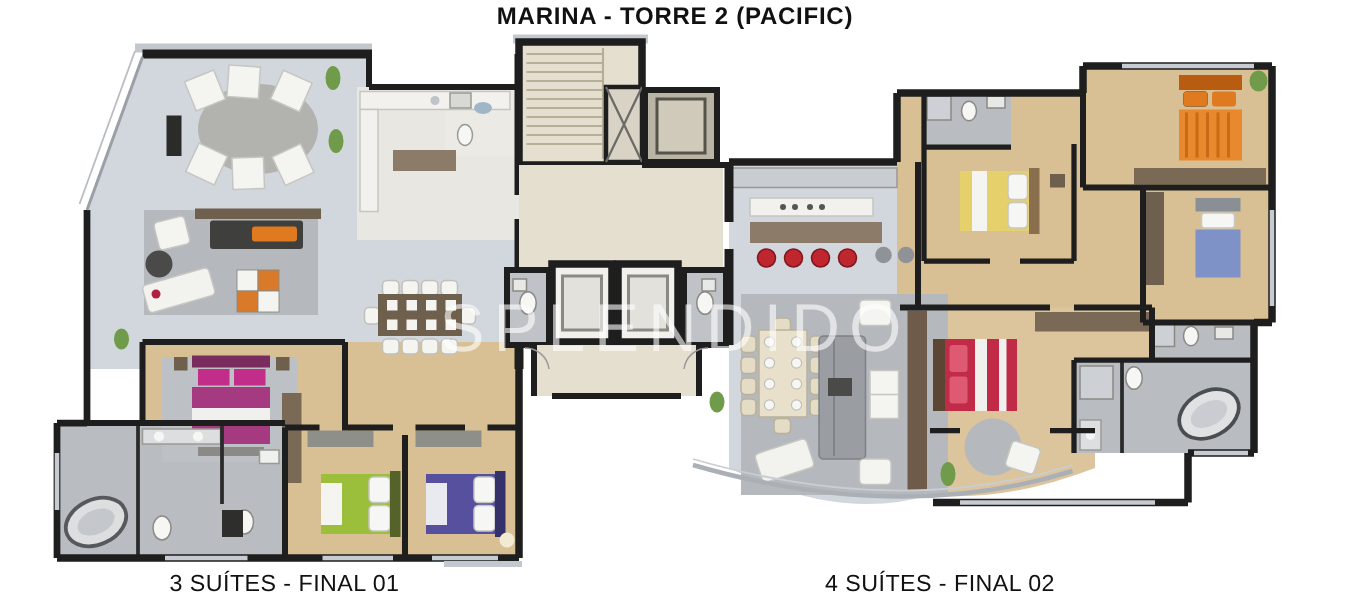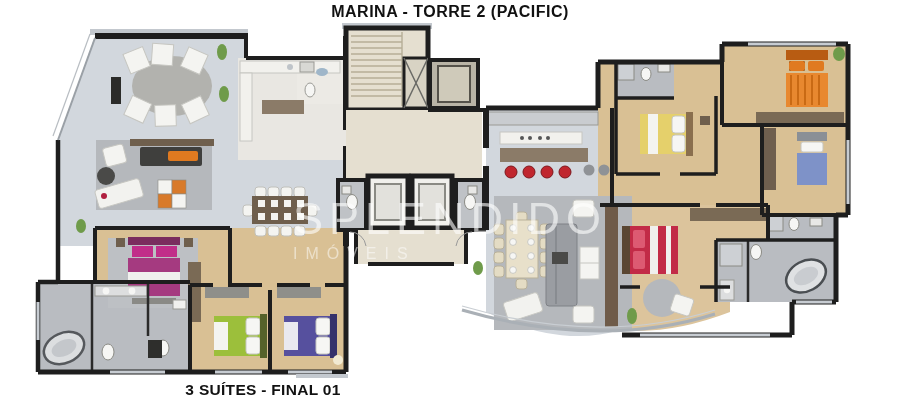--- a/index.html
+++ b/index.html
@@ -1,21 +1,21 @@
 <!DOCTYPE html>
 <html><head>
 <meta charset="utf-8">
 <style>
   html,body{margin:0;padding:0;background:#fff;}
   .stage{position:relative;width:900px;height:405px;background:#ffffff;overflow:hidden;
          font-family:"Liberation Sans",sans-serif;}
   .plan-title{position:absolute;top:3px;left:0;width:900px;text-align:center;
               font-size:16px;font-weight:700;letter-spacing:.5px;color:#111;}
   .unit-labels{position:absolute;top:381px;left:0;width:900px;height:22px;font-size:15.5px;color:#111;}
-  .unit-label{position:absolute;top:0;width:300px;text-align:center;letter-spacing:.3px;font-weight:bold;}
+  .unit-label{position:absolute;top:0;width:300px;letter-spacing:.3px;}
   .unit-label.left{left:113px;}
   .unit-label.right{left:550px;}
   .plan-svg{position:absolute;top:0;left:0;}
   .watermark{position:absolute;left:50%;top:196px;transform:translateX(-50%);
              text-align:left;pointer-events:none;width:max-content;}
   .wm1{font-size:45px;font-weight:400;letter-spacing:6px;color:rgba(255,255,255,0.6);line-height:1;}
   .wm2{font-size:16px;font-weight:400;letter-spacing:8px;color:rgba(255,255,255,0.5);margin-top:4px;}
 </style>
 </head>
 <body>
@@ -381,20 +381,20 @@
         <path d="M796,302 H832" stroke="#c7ccd2" stroke-width="3"></path>
 
         <path d="M462,310 Q600,350 715,314" stroke="#aab0b6" stroke-width="3"></path>
         <path d="M462,306 Q600,346 715,310" stroke="#c9ced3" stroke-width="1.2"></path>
       </g>
     </g>
   </svg>
 
   <div class="watermark">
     <div class="wm1">SPLENDIDO</div>
-    <div class="wm2">IMÓVEIS</div>
   </div>
 
   <div class="unit-labels">
     <div class="unit-label left">3 SUÍTES - FINAL 01</div>
+    <div class="unit-label right">4 SUÍTES - FINAL 02</div>
   </div>
 
 </div>
 
 </body></html>

